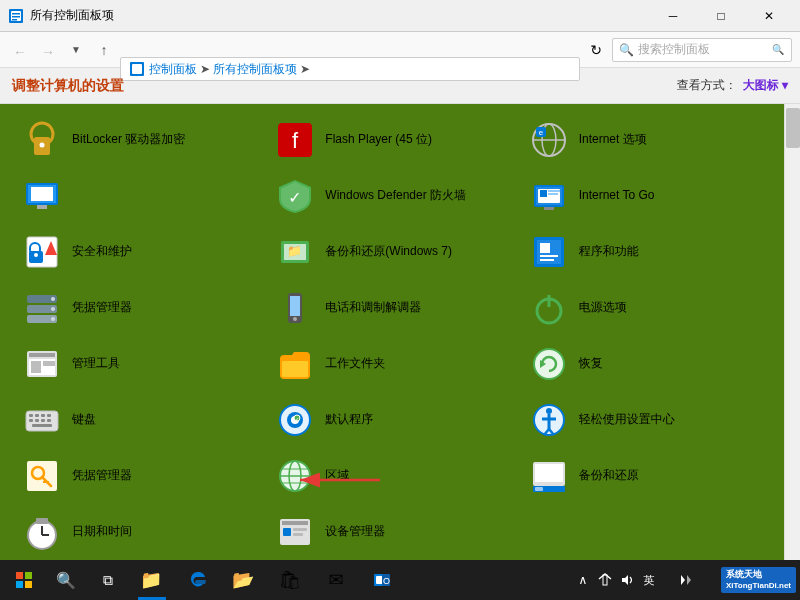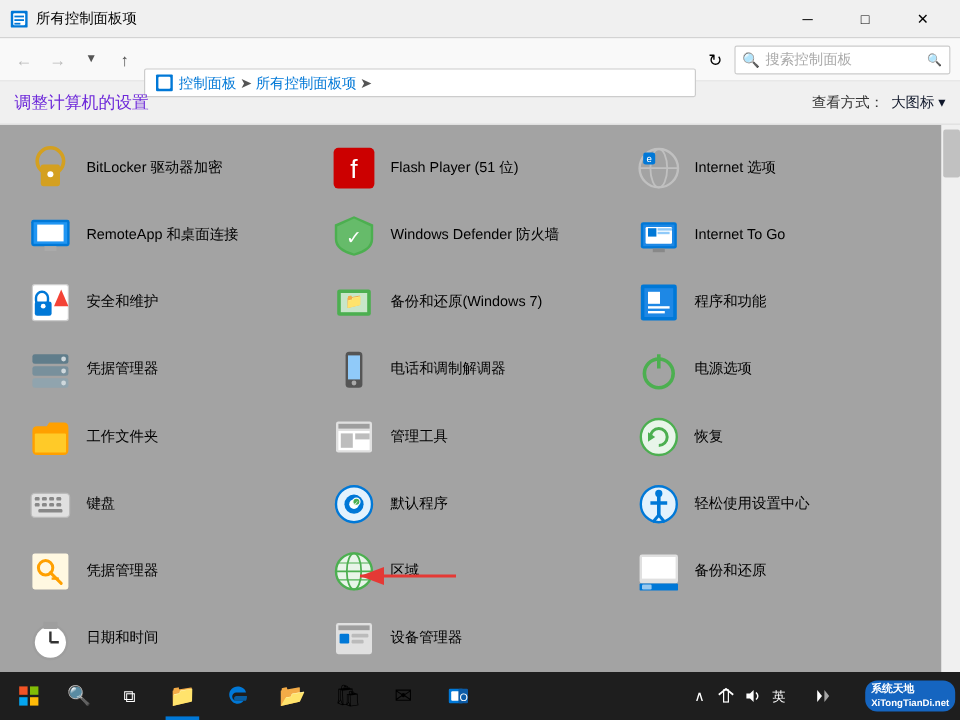--- a/index.html
+++ b/index.html
@@ -111,51 +111,52 @@
     .toolbar {
       background: #f0f0f0;
       height: 36px;
       display: flex;
       align-items: center;
       padding: 0 12px;
       border-bottom: 1px solid #ddd;
       justify-content: space-between;
     }
     .toolbar-left {
-      color: #6d28d9;
+      color: #c2410c;
       font-size: 14px;
-      font-weight: 400;
+      font-weight: 700;
     }
     .toolbar-right {
       display: flex;
       align-items: flex-start;
       gap: 6px;
       font-size: 12px;
       color: #333;
     }
     .view-link {
-      color: #0f172a;
+      color: #6d28d9;
       cursor: pointer;
       text-decoration: none;
       display: flex;
       align-items: center;
       gap: 2px;
+      font-weight: bold;
     }
 
     
     .main-content {
       height: calc(600px - 32px - 36px - 36px - 40px);
       display: flex;
       overflow: hidden;
     }
     .content-area {
       flex: 1;
       overflow-y: auto;
       padding: 8px 12px;
-      background: #a3a3a3;
+      background: #4d7c0f;
     }
     .scrollbar-track {
       width: 16px;
       background: #f0f0f0;
       border-left: 1px solid #ddd;
       position: relative;
     }
     .scrollbar-thumb {
       width: 14px;
       height: 40px;
@@ -328,21 +329,21 @@
           </div>
           <span class="control-item-label">BitLocker 驱动器加密</span>
         </div>
         <div class="control-item">
           <div class="control-item-icon">
             <svg width="38" height="38" viewBox="0 0 38 38">
               <rect x="2" y="2" width="34" height="34" rx="4" fill="#cc0000"></rect>
               <text x="19" y="27" text-anchor="middle" font-size="22" fill="#fff" font-family="Arial">f</text>
             </svg>
           </div>
-          <span class="control-item-label">Flash Player (51 位)</span>
+          <span class="control-item-label">Flash Player (45 位)</span>
         </div>
         <div class="control-item">
           <div class="control-item-icon">
             <svg width="38" height="38" viewBox="0 0 38 38">
               <circle cx="19" cy="19" r="16" fill="none" stroke="#c0c0c0" stroke-width="2"></circle>
               <ellipse cx="19" cy="19" rx="7" ry="16" fill="none" stroke="#c0c0c0" stroke-width="1.5"></ellipse>
               <line x1="3" y1="19" x2="35" y2="19" stroke="#c0c0c0" stroke-width="1.5"></line>
               <rect x="6" y="6" width="10" height="10" rx="2" fill="#0078d7"></rect>
               <text x="11" y="14" text-anchor="middle" font-size="8" fill="#fff">e</text>
             </svg>
@@ -351,21 +352,20 @@
         </div>
         <div class="control-item">
           <div class="control-item-icon">
             <svg width="38" height="38" viewBox="0 0 38 38">
               <rect x="3" y="6" width="32" height="22" rx="2" fill="#0078d7"></rect>
               <rect x="5" y="8" width="28" height="18" fill="#2196f3"></rect>
               <rect x="8" y="10" width="22" height="14" fill="#fff"></rect>
               <rect x="14" y="28" width="10" height="4" fill="#aaa"></rect>
             </svg>
           </div>
-          <span class="control-item-label">RemoteApp 和桌面连接</span>
         </div>
         <div class="control-item">
           <div class="control-item-icon">
             <svg width="38" height="38" viewBox="0 0 38 38">
               <path d="M19 3 L35 10 L35 22 Q35 32 19 36 Q3 32 3 22 L3 10 Z" fill="#4caf50"></path>
               <path d="M19 5 L33 11.5 L33 22 Q33 30 19 34 Q5 30 5 22 L5 11.5 Z" fill="#66bb6a"></path>
               <text x="19" y="26" text-anchor="middle" font-size="16" fill="#fff" font-family="Arial">✓</text>
             </svg>
           </div>
           <span class="control-item-label">Windows Defender 防火墙</span>
@@ -446,37 +446,37 @@
             <svg width="38" height="38" viewBox="0 0 38 38">
               <circle cx="19" cy="22" r="12" fill="none" stroke="#4caf50" stroke-width="3"></circle>
               <line x1="19" y1="6" x2="19" y2="18" stroke="#4caf50" stroke-width="3"></line>
             </svg>
           </div>
           <span class="control-item-label">电源选项</span>
         </div>
         <div class="control-item">
           <div class="control-item-icon">
             <svg width="38" height="38" viewBox="0 0 38 38">
-              <path d="M4 14 Q4 10 8 10 L16 10 L18 7 L30 7 Q34 7 34 11 L34 30 Q34 34 30 34 L8 34 Q4 34 4 30 Z" fill="#ffa000"></path>
-              <rect x="6" y="16" width="26" height="16" rx="1" fill="#ffca28"></rect>
-            </svg>
-          </div>
-          <span class="control-item-label">工作文件夹</span>
-        </div>
-        <div class="control-item">
-          <div class="control-item-icon">
-            <svg width="38" height="38" viewBox="0 0 38 38">
               <rect x="4" y="6" width="30" height="26" rx="2" fill="#e0e0e0"></rect>
               <rect x="6" y="8" width="26" height="4" fill="#9e9e9e"></rect>
               <rect x="6" y="14" width="26" height="16" fill="#fff"></rect>
               <rect x="8" y="16" width="10" height="12" fill="#bdbdbd"></rect>
               <rect x="20" y="16" width="12" height="5" fill="#bdbdbd"></rect>
             </svg>
           </div>
           <span class="control-item-label">管理工具</span>
+        </div>
+        <div class="control-item">
+          <div class="control-item-icon">
+            <svg width="38" height="38" viewBox="0 0 38 38">
+              <path d="M4 14 Q4 10 8 10 L16 10 L18 7 L30 7 Q34 7 34 11 L34 30 Q34 34 30 34 L8 34 Q4 34 4 30 Z" fill="#ffa000"></path>
+              <rect x="6" y="16" width="26" height="16" rx="1" fill="#ffca28"></rect>
+            </svg>
+          </div>
+          <span class="control-item-label">工作文件夹</span>
         </div>
         <div class="control-item">
           <div class="control-item-icon">
             <svg width="38" height="38" viewBox="0 0 38 38">
               <circle cx="19" cy="19" r="15" fill="#e8f5e9" stroke="#4caf50" stroke-width="2"></circle>
               <path d="M12 19 A7 7 0 1 1 19 26" fill="none" stroke="#4caf50" stroke-width="2.5"></path>
               <polygon points="10,15 10,23 16,19" fill="#4caf50"></polygon>
             </svg>
           </div>
           <span class="control-item-label">恢复</span>
@@ -633,21 +633,21 @@
       </svg>
     </div>
     <div class="systray-icon" style="font-size:11px;color:#fff;">英</div>
     <div class="systray-icon" style="font-size:10px;color:#fff;min-width:50px;text-align:center;">
       <svg width="14" height="14" viewBox="0 0 14 14">
         <polygon points="2,2 6,7 2,12" fill="#fff"></polygon>
         <polygon points="8,2 12,7 8,12" fill="#fff" opacity="0.6"></polygon>
       </svg>
     </div>
   </div>
-  <div class="watermark" style="font-size:9px;padding:2px 5px;line-height:1.3;border-radius:10px;">
+  <div class="watermark" style="font-size:9px;padding:2px 5px;line-height:1.3;">
     <div>系统天地</div>
     <div style="font-size:8px;">XiTongTianDi.net</div>
   </div>
 </div>
 
 <svg class="arrow-annotation" style="position:absolute;left:280px;top:460px;width:120px;height:40px;" viewBox="0 0 120 40">
   <defs>
     <marker id="arrowhead" markerWidth="8" markerHeight="6" refX="8" refY="3" orient="auto">
       <polygon points="0 0, 8 3, 0 6" fill="#e53935"></polygon>
     </marker>

